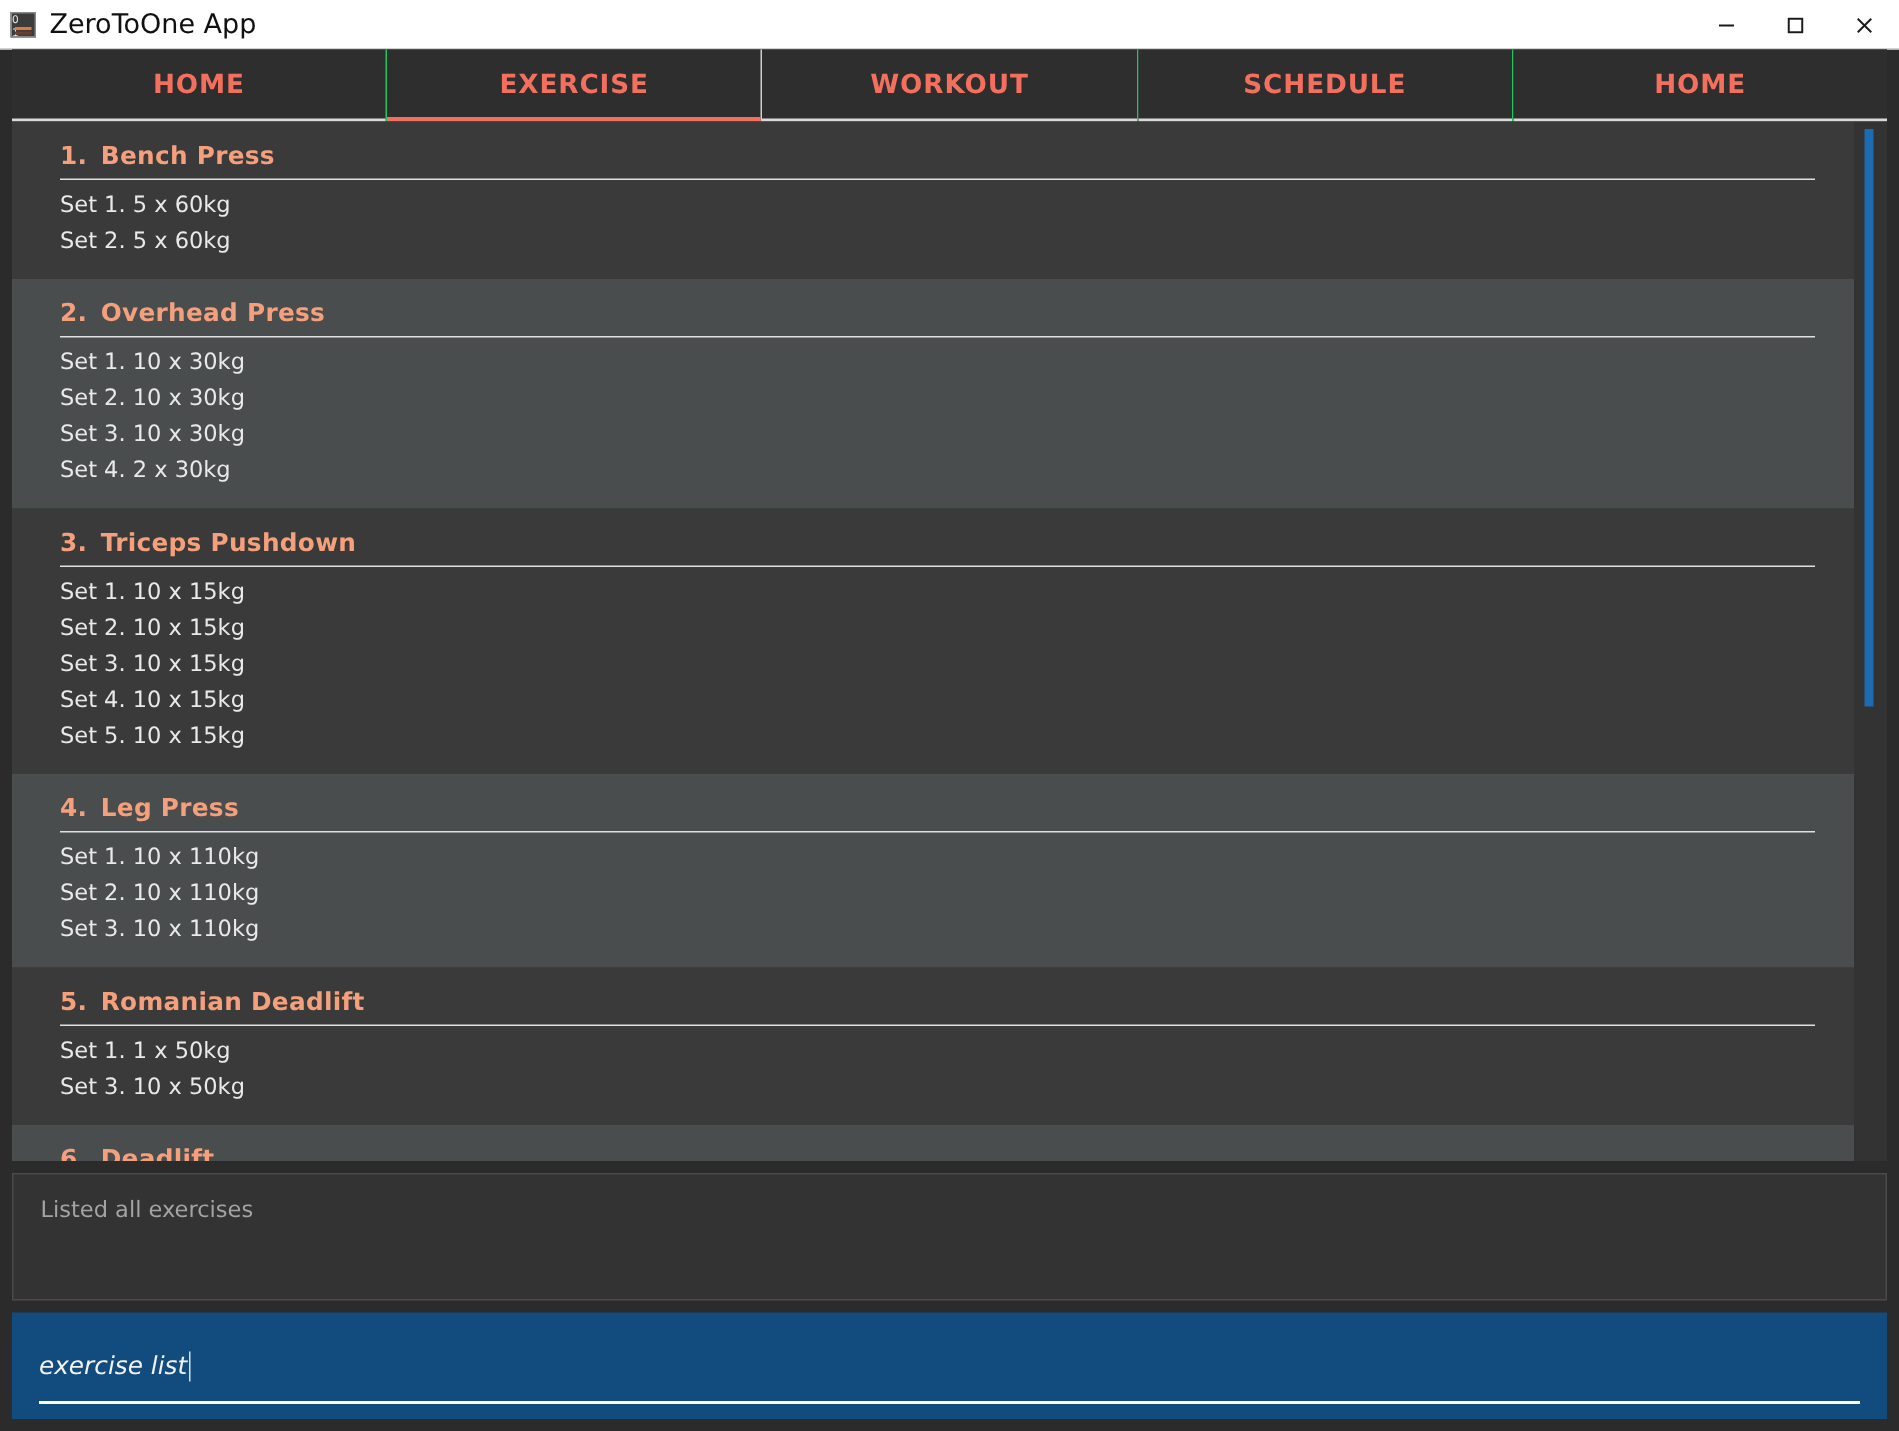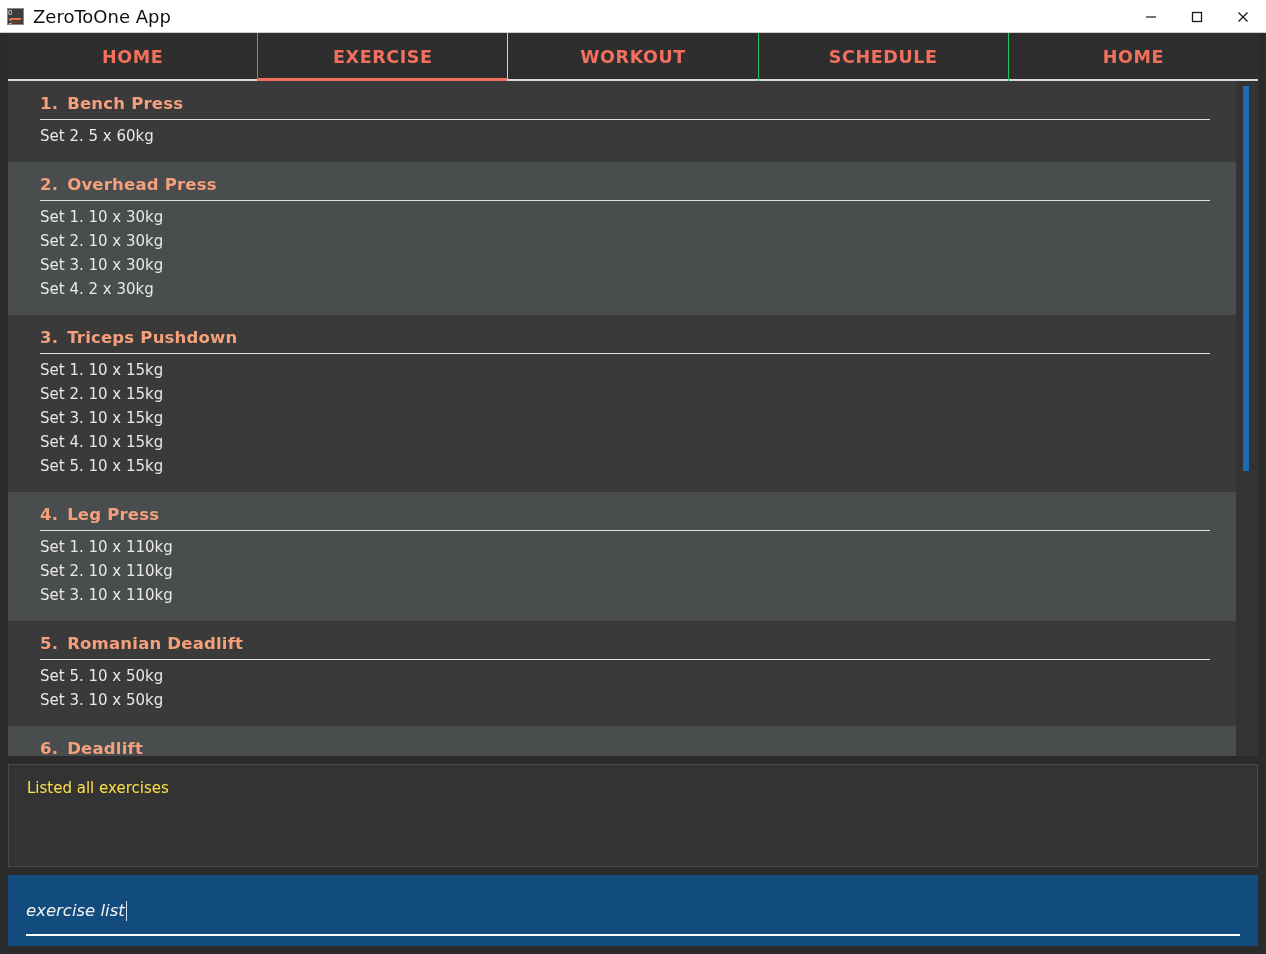--- a/index.html
+++ b/index.html
@@ -177,25 +177,25 @@
     position: absolute;
     left: 7px;
     width: 6px;
     background: #1d6bb0;
     border-radius: 0;
   }
 
   
   .status-panel {
     flex: none;
-    height: 103px;
+    height: 85px;
     margin-top: 8px;
     background: #333333;
     border: 1px solid #4a4a4a;
-    color: #fde047;
+    color: #a3a3a3;
     font-size: 15px;
     padding: 14px 0 0 18px;
     font-family: "DejaVu Sans", sans-serif;
   }
 
   
   .cmd-bar {
     flex: none;
     height: 71px;
     margin-top: 8px;
@@ -280,20 +280,21 @@
         <div class="tab">
           <span>HOME</span>
         </div>
       </div>
 
     <div class="content-wrap">
       <div class="list" id="exercise-list">
           <div class="exercise odd">
             <div class="ex-title"><span class="num">1.</span><span>Bench Press</span></div>
             <div class="ex-rule"></div>
+            <div class="set-line">Set 1. 5 x 60kg</div>
             <div class="set-line">Set 2. 5 x 60kg</div>
           </div>
           <div class="exercise even">
             <div class="ex-title"><span class="num">2.</span><span>Overhead Press</span></div>
             <div class="ex-rule"></div>
             <div class="set-line">Set 1. 10 x 30kg</div>
             <div class="set-line">Set 2. 10 x 30kg</div>
             <div class="set-line">Set 3. 10 x 30kg</div>
             <div class="set-line">Set 4. 2 x 30kg</div>
           </div>
@@ -309,21 +310,21 @@
           <div class="exercise even">
             <div class="ex-title"><span class="num">4.</span><span>Leg Press</span></div>
             <div class="ex-rule"></div>
             <div class="set-line">Set 1. 10 x 110kg</div>
             <div class="set-line">Set 2. 10 x 110kg</div>
             <div class="set-line">Set 3. 10 x 110kg</div>
           </div>
           <div class="exercise odd">
             <div class="ex-title"><span class="num">5.</span><span>Romanian Deadlift</span></div>
             <div class="ex-rule"></div>
-            <div class="set-line">Set 5. 10 x 50kg</div>
+            <div class="set-line">Set 1. 1 x 50kg</div>
             <div class="set-line">Set 3. 10 x 50kg</div>
           </div>
           <div class="exercise even">
             <div class="ex-title"><span class="num">6.</span><span>Deadlift</span></div>
           </div>
         </div>
       <div class="scroll-track">
         <div class="scroll-thumb" id="scroll-thumb" style="top: 5px; height: 385px;"></div>
       </div>
     </div>

